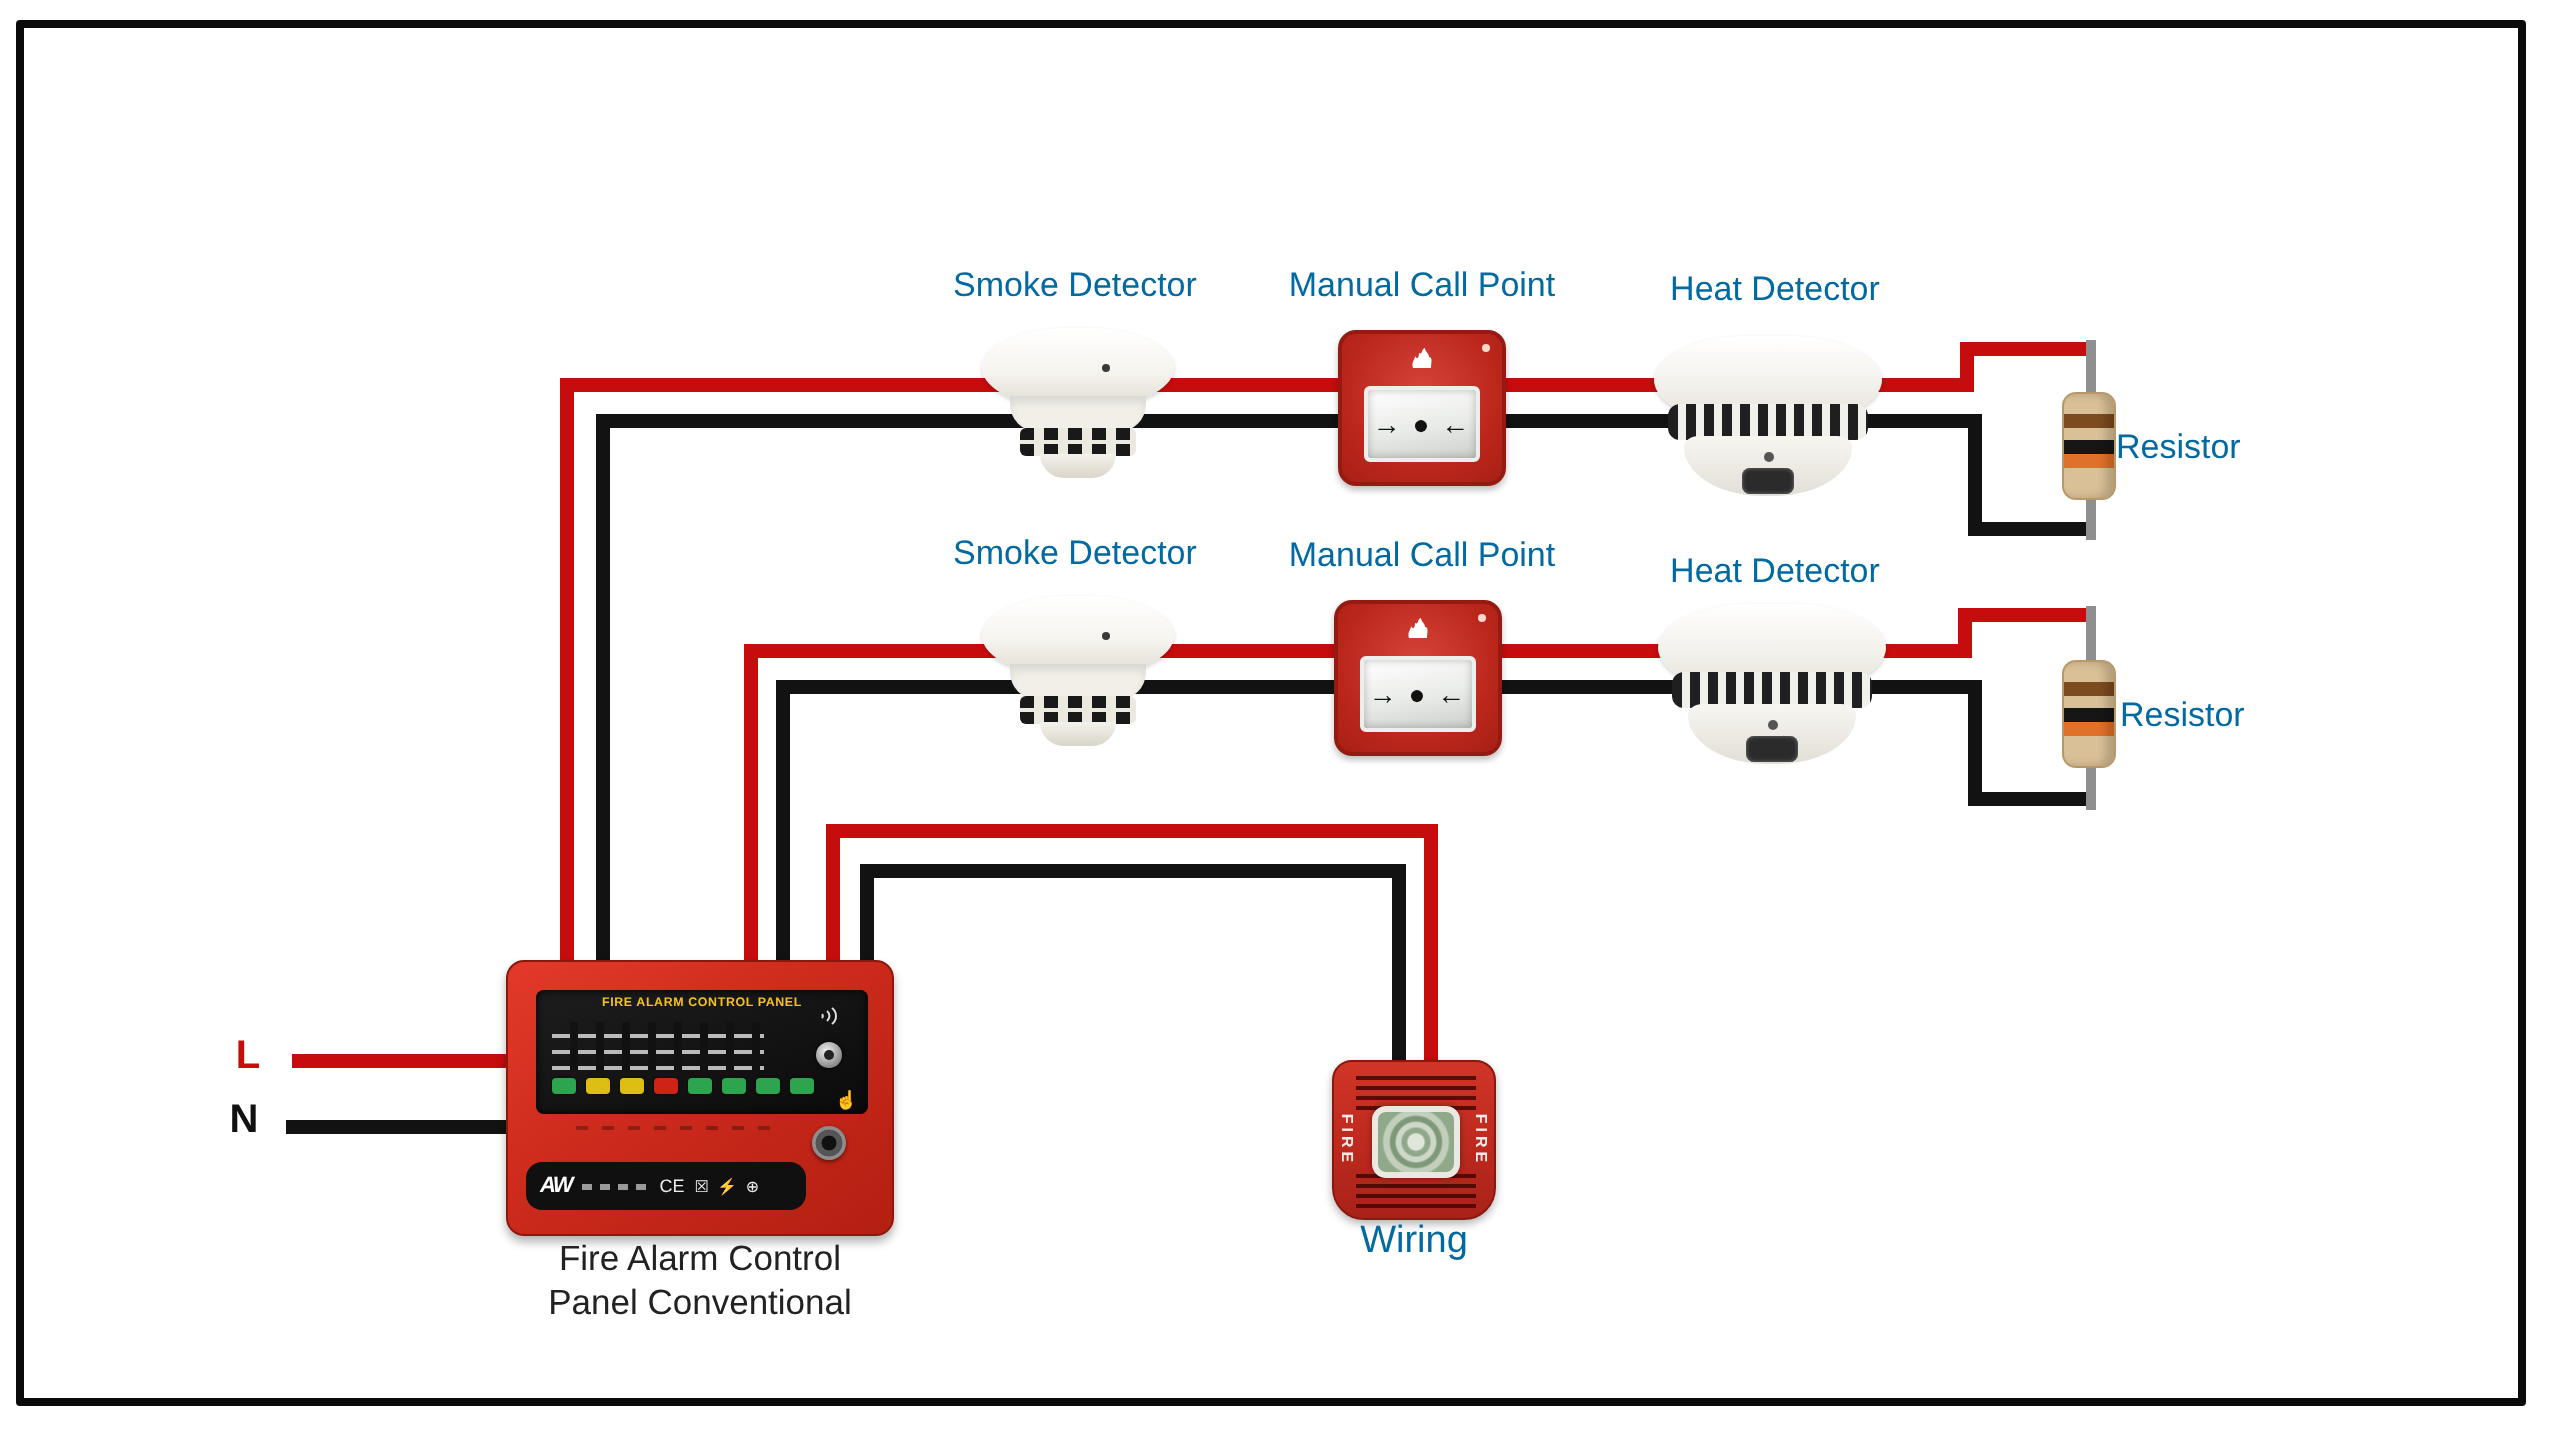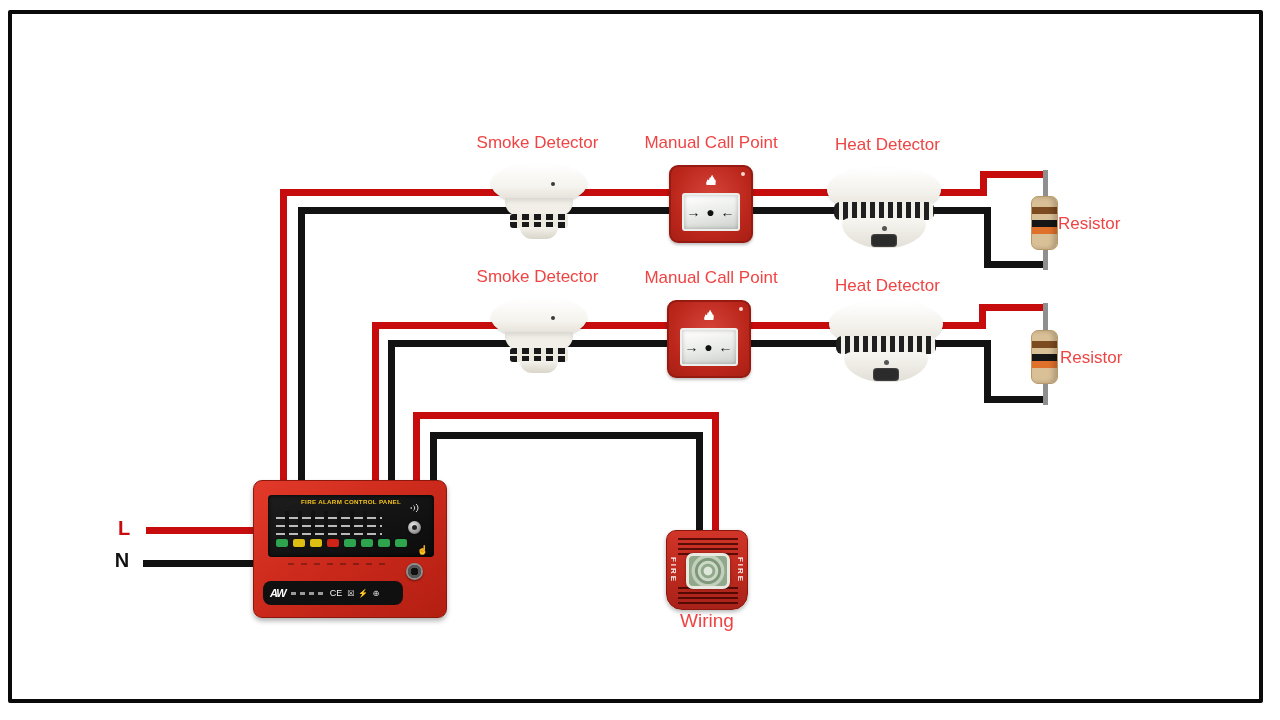--- a/index.html
+++ b/index.html
@@ -14,21 +14,21 @@
     border:5px solid #0d0d0d;border-radius:12px;z-index:6;
     display:flex;align-items:center;justify-content:center;}
   .title-banner span{font-size:40px;font-weight:bold;color:#000;white-space:nowrap;
     letter-spacing:-0.5px;text-shadow:2px 3px 2px rgba(130,130,20,.55);}
   
   .wire{position:absolute;z-index:2;}
   .live{background:#c60c0c;}
   .neutral{background:#121212;}
   .pin{background:#8f8f8f;z-index:3;}
   
-  .lbl{position:absolute;z-index:5;font-size:17px;color:#ef4444;text-align:center;}
+  .lbl{position:absolute;z-index:5;font-size:17px;color:#0369a1;text-align:center;}
   
   .smoke{position:absolute;width:100px;height:86px;z-index:5;}
   .sd-top{position:absolute;left:2px;top:6px;width:96px;height:40px;border-radius:50%/55%;
     background:linear-gradient(180deg,#ffffff 0%,#f6f4ee 55%,#dedbd2 100%);
     box-shadow:0 1px 2px rgba(0,0,0,.18);}
   .sd-dot{position:absolute;left:62px;top:24px;width:4px;height:4px;border-radius:50%;background:#3a3a3a;}
   .sd-mid{position:absolute;left:16px;top:40px;width:68px;height:18px;background:#f1efe8;
     border-radius:0 0 14px 14px;box-shadow:inset 0 3px 4px rgba(0,0,0,.10);}
   .sd-vents{position:absolute;left:21px;top:56px;width:58px;height:14px;border-radius:3px;
     background:linear-gradient(180deg,transparent 0 6px,#ece9e1 6px 8px,transparent 8px),
@@ -245,20 +245,22 @@
     <div class="facp-tinyrow"></div>
     <div class="facp-key"></div>
     <div class="facp-strip">
       <span class="facp-logo">AW</span>
       <span class="strip-dashes"></span>
       <span class="facp-ce">CE</span>
       <span class="strip-icons">☒ ⚡ ⊕</span>
     </div>
   </div>
   <div class="facp-caption">
+    <div>Fire Alarm Control</div>
+    <div>Panel Conventional</div>
   </div>
 
   <div class="hooter">
     <div class="hoot-vents" style="top:7px;"></div>
     <div class="hoot-vents" style="top:56px;"></div>
     <div class="hoot-strobe"></div>
     <div class="hoot-fire" style="left:2px;">FIRE</div>
     <div class="hoot-fire" style="right:2px;">FIRE</div>
   </div>
   <div class="lbl" style="left:660px;top:610px;width:94px;font-size:19px;">Wiring</div>

